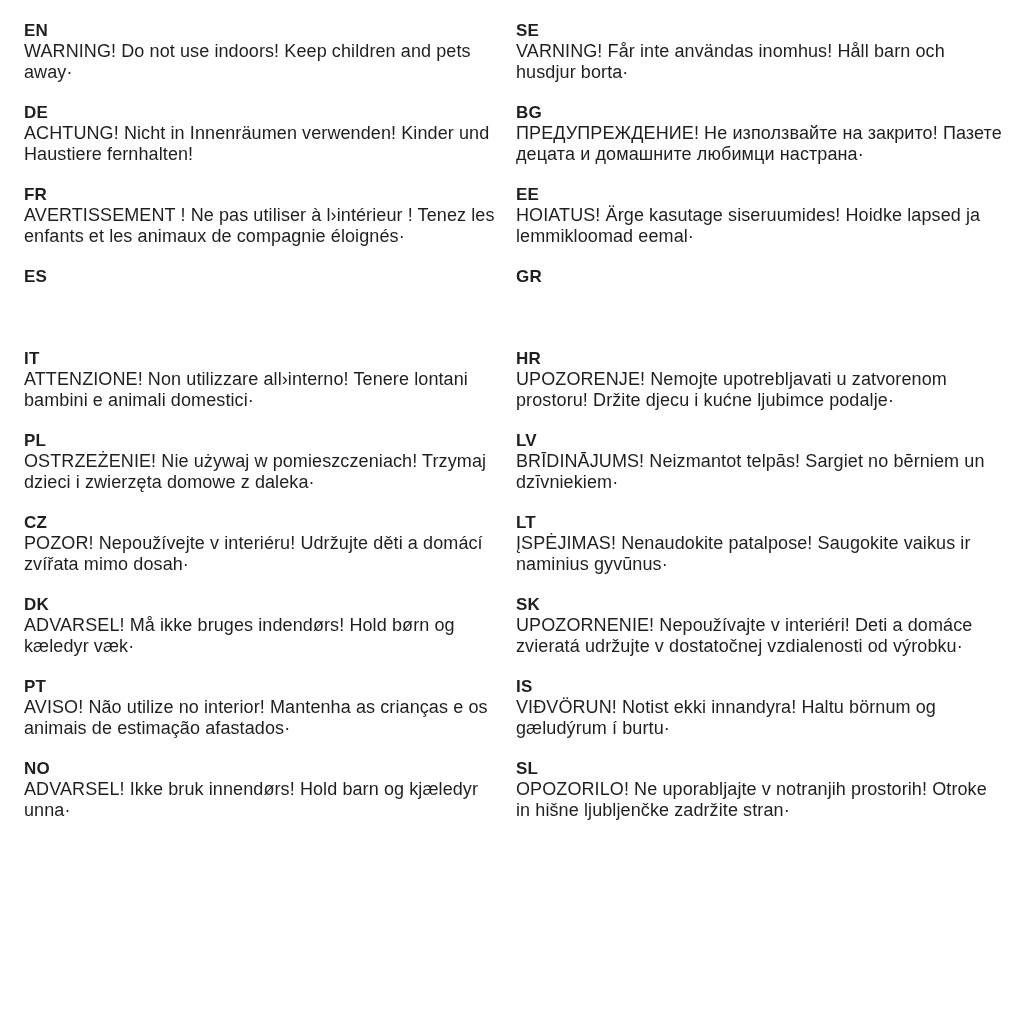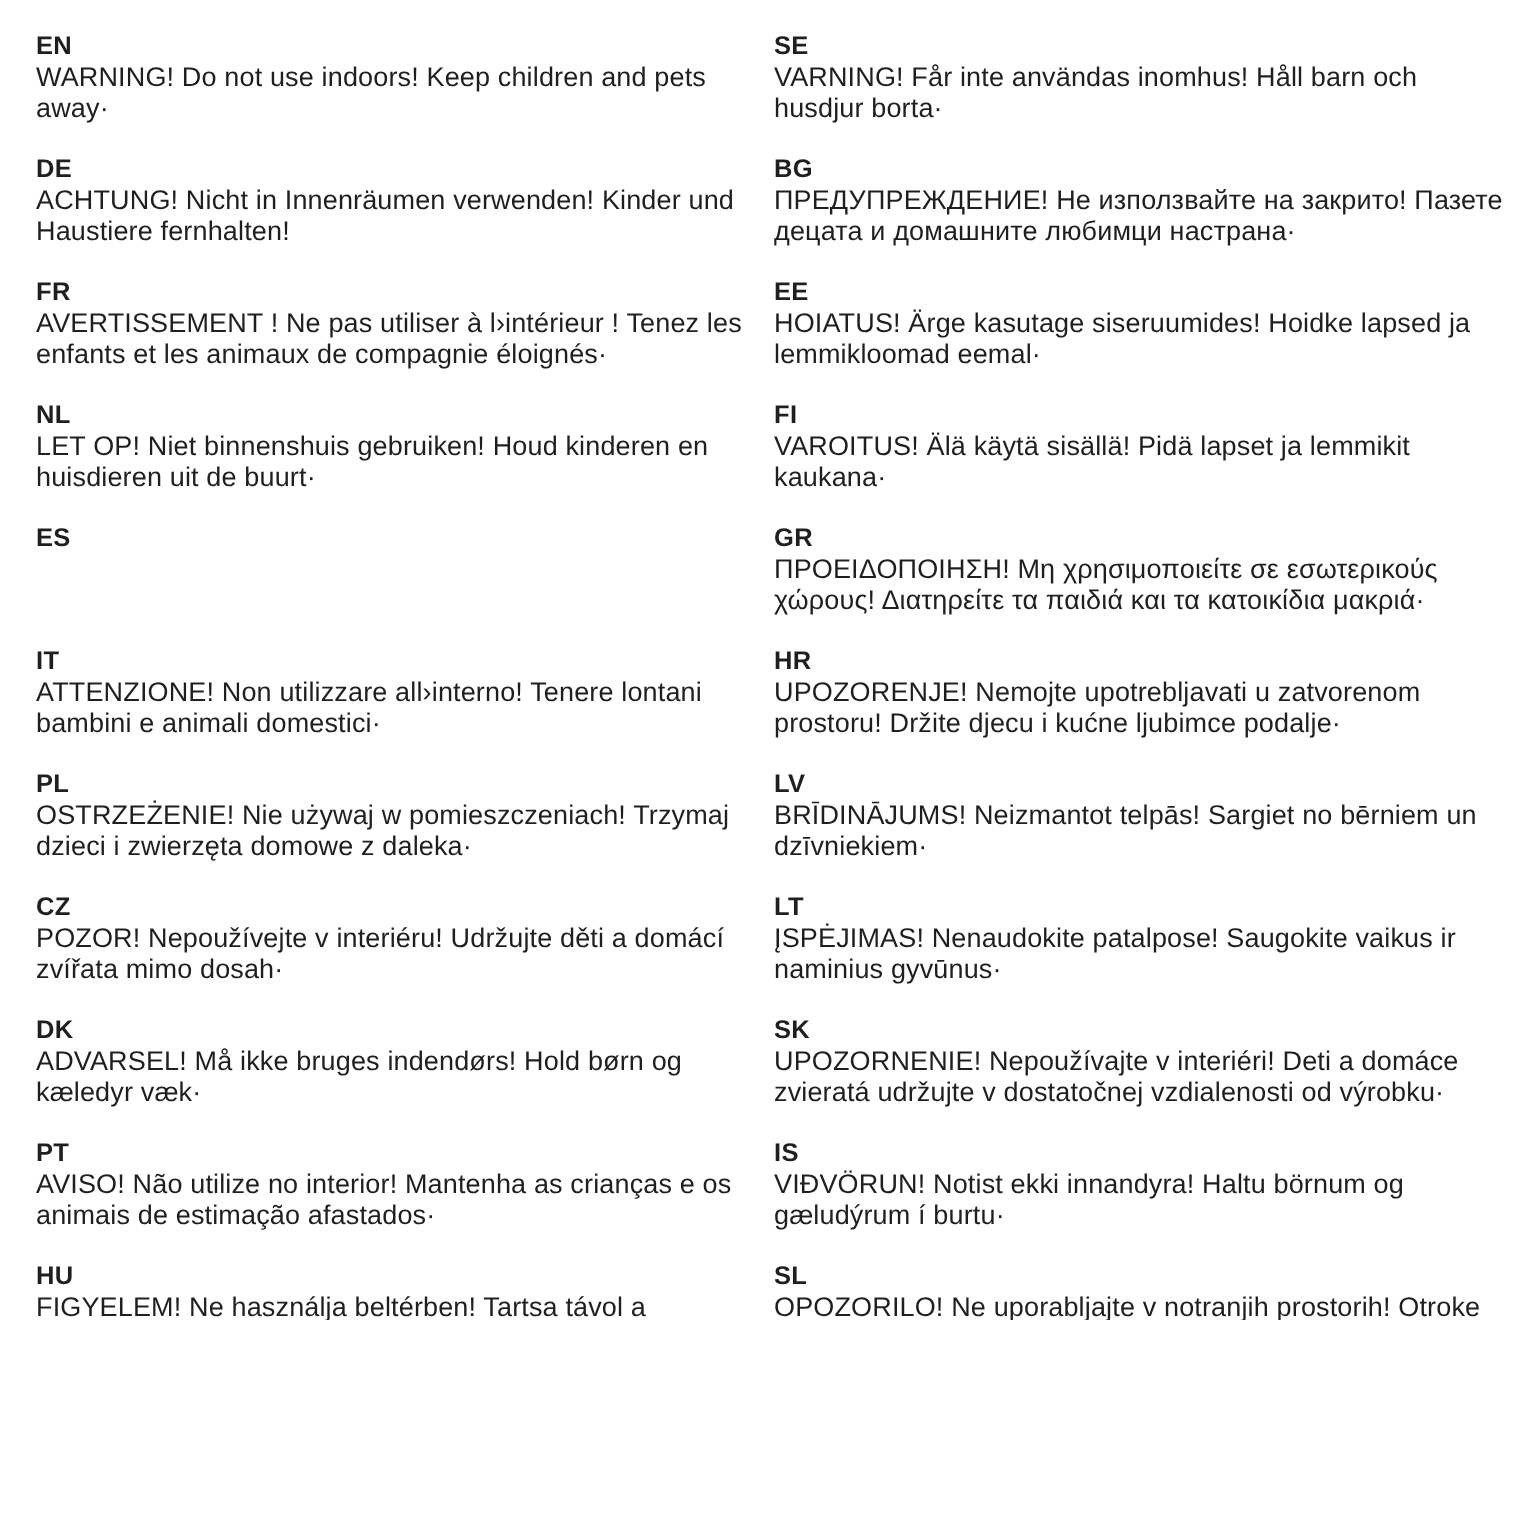--- a/index.html
+++ b/index.html
@@ -49,25 +49,20 @@
       <div class="lang-code">DE</div>
       <div class="lang-text">ACHTUNG! Nicht in Innenräumen verwenden! Kinder und
 Haustiere fernhalten!</div>
     </div>
     <div class="entry">
       <div class="lang-code">FR</div>
       <div class="lang-text">AVERTISSEMENT ! Ne pas utiliser à l›intérieur ! Tenez les
 enfants et les animaux de compagnie éloignés·</div>
     </div>
     <div class="entry">
-      <div class="lang-code">NL</div>
-      <div class="lang-text">LET OP! Niet binnenshuis gebruiken! Houd kinderen en
-huisdieren uit de buurt·</div>
-    </div>
-    <div class="entry">
       <div class="lang-code">ES</div>
     </div>
     <div class="entry">
       <div class="lang-code">IT</div>
       <div class="lang-text">ATTENZIONE! Non utilizzare all›interno! Tenere lontani
 bambini e animali domestici·</div>
     </div>
     <div class="entry">
       <div class="lang-code">PL</div>
       <div class="lang-text">OSTRZEŻENIE! Nie używaj w pomieszczeniach! Trzymaj
@@ -82,25 +77,20 @@
       <div class="lang-code">DK</div>
       <div class="lang-text">ADVARSEL! Må ikke bruges indendørs! Hold børn og
 kæledyr væk·</div>
     </div>
     <div class="entry">
       <div class="lang-code">PT</div>
       <div class="lang-text">AVISO! Não utilize no interior! Mantenha as crianças e os
 animais de estimação afastados·</div>
     </div>
     <div class="entry">
-      <div class="lang-code">HU</div>
-      <div class="lang-text">FIGYELEM! Ne használja beltérben! Tartsa távol a
-gyermekeket és a háziállatokat·</div>
-    </div>
-    <div class="entry">
       <div class="lang-code">NO</div>
       <div class="lang-text">ADVARSEL! Ikke bruk innendørs! Hold barn og kjæledyr
 unna·</div>
     </div>
   </section>
 
   <section class="col">
     <div class="entry">
       <div class="lang-code">SE</div>
       <div class="lang-text">VARNING! Får inte användas inomhus! Håll barn och
@@ -110,28 +100,21 @@
       <div class="lang-code">BG</div>
       <div class="lang-text">ПРЕДУПРЕЖДЕНИЕ! Не използвайте на закрито! Пазете
 децата и домашните любимци настрана·</div>
     </div>
     <div class="entry">
       <div class="lang-code">EE</div>
       <div class="lang-text">HOIATUS! Ärge kasutage siseruumides! Hoidke lapsed ja
 lemmikloomad eemal·</div>
     </div>
     <div class="entry">
-      <div class="lang-code">FI</div>
-      <div class="lang-text">VAROITUS! Älä käytä sisällä! Pidä lapset ja lemmikit
-kaukana·</div>
-    </div>
-    <div class="entry">
       <div class="lang-code">GR</div>
-      <div class="lang-text">ΠΡΟΕΙΔΟΠΟΙΗΣΗ! Μη χρησιμοποιείτε σε εσωτερικούς
-χώρους! Διατηρείτε τα παιδιά και τα κατοικίδια μακριά·</div>
     </div>
     <div class="entry">
       <div class="lang-code">HR</div>
       <div class="lang-text">UPOZORENJE! Nemojte upotrebljavati u zatvorenom
 prostoru! Držite djecu i kućne ljubimce podalje·</div>
     </div>
     <div class="entry">
       <div class="lang-code">LV</div>
       <div class="lang-text">BRĪDINĀJUMS! Neizmantot telpās! Sargiet no bērniem un
 dzīvniekiem·</div>

